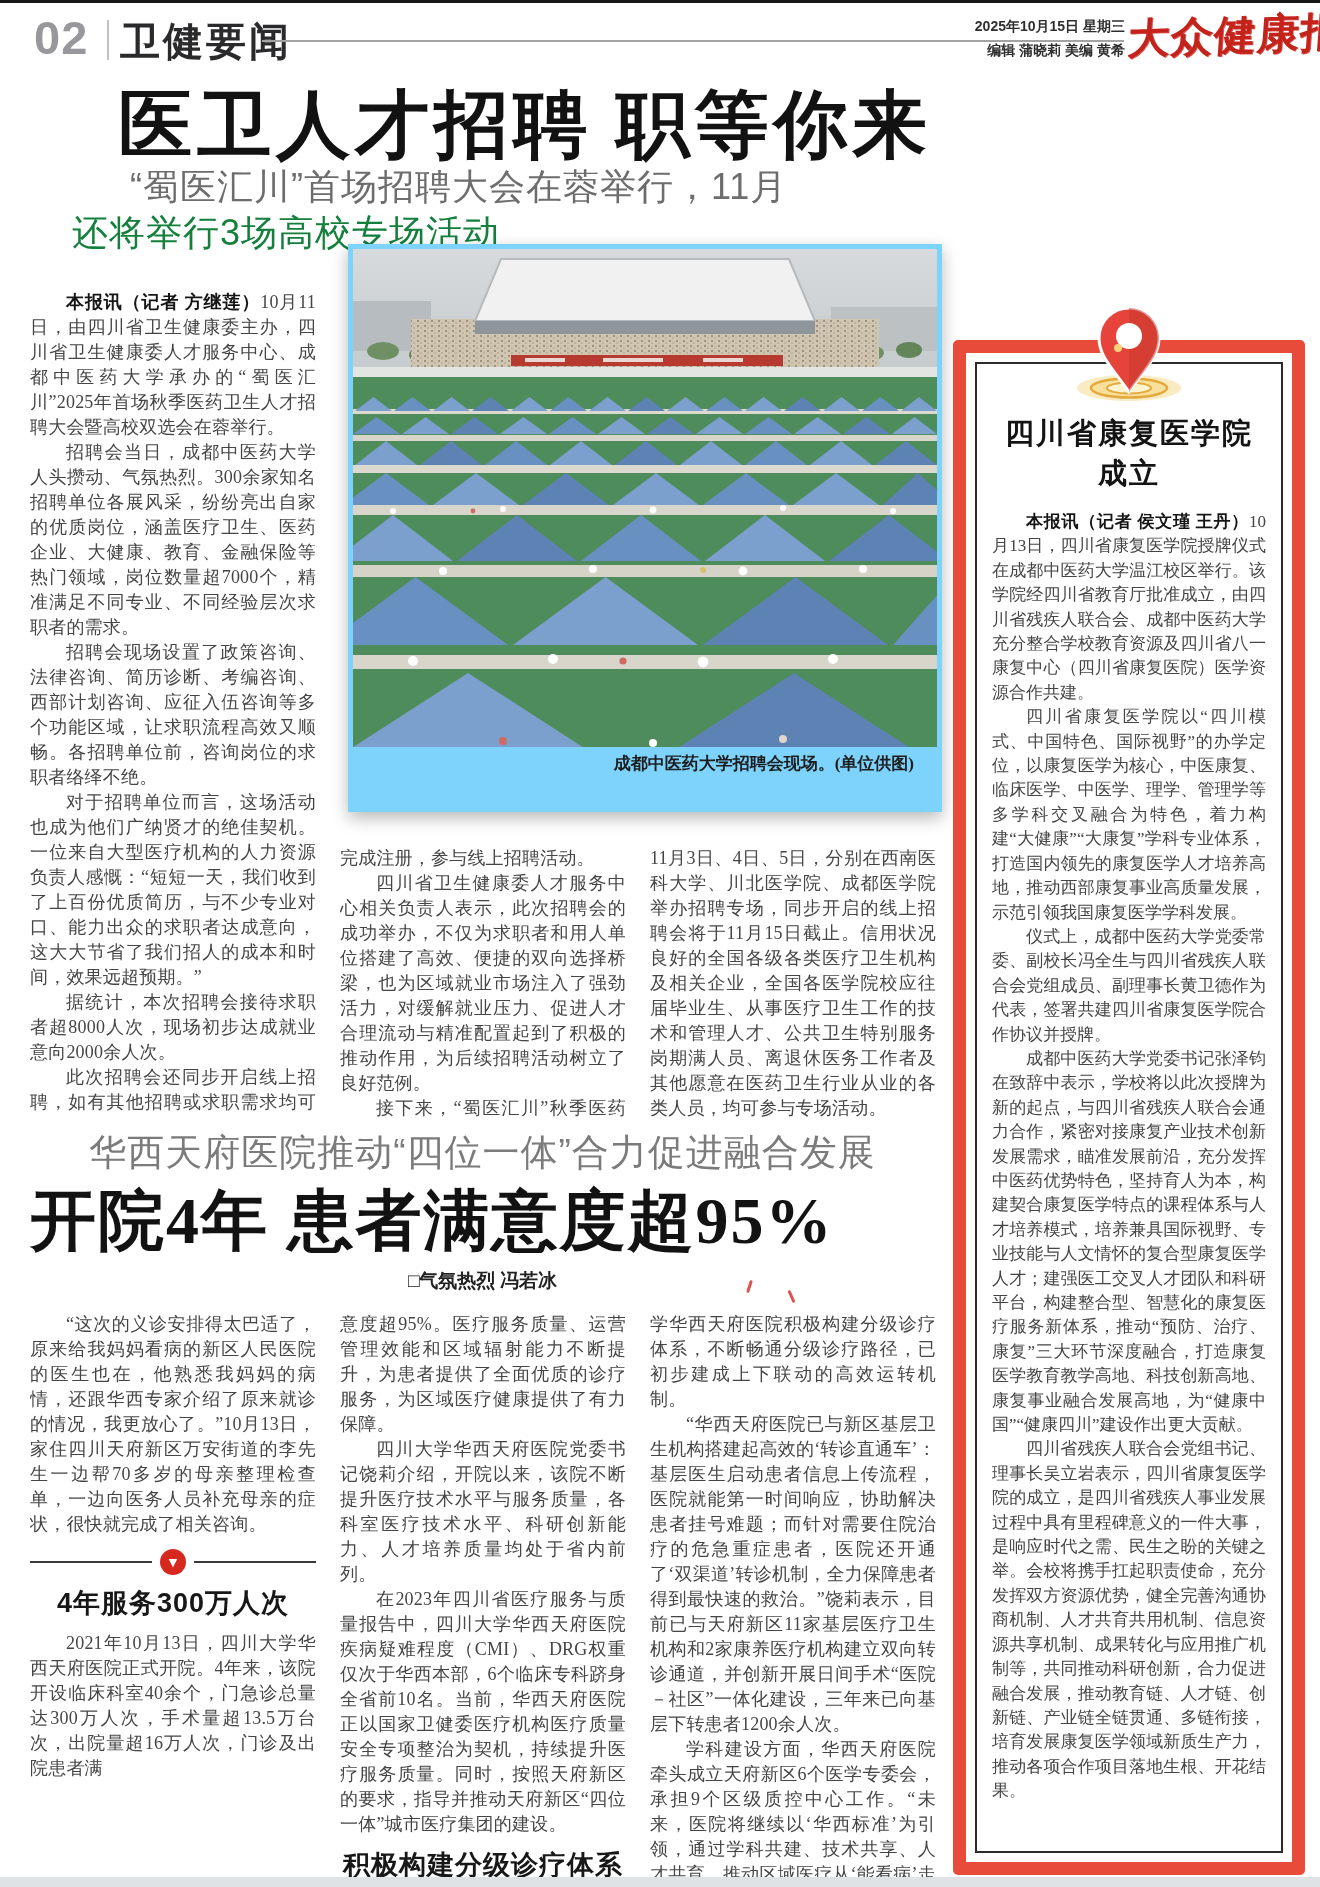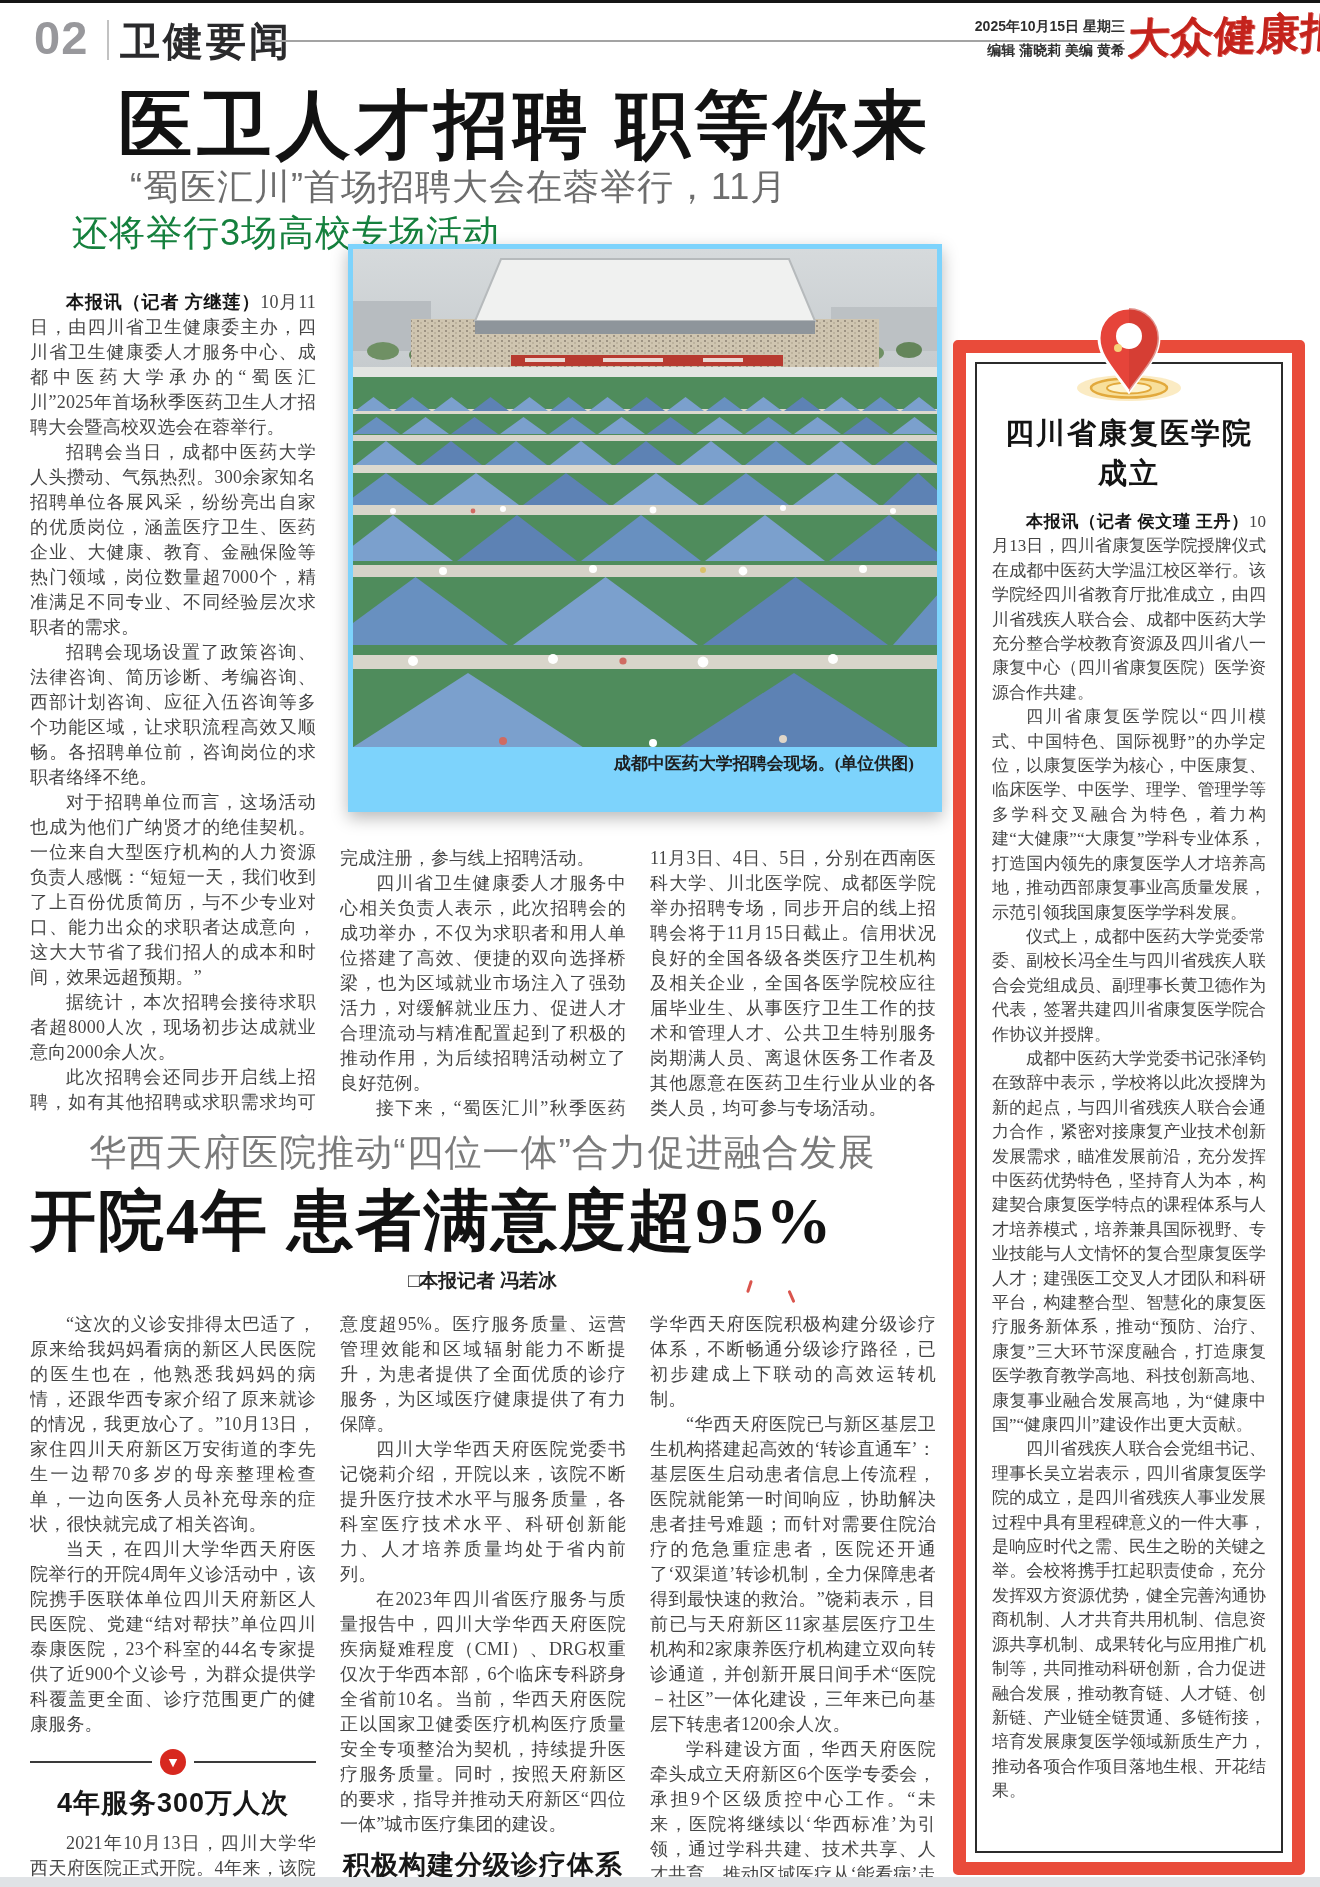--- a/index.html
+++ b/index.html
@@ -222,28 +222,27 @@
         </g>
       </svg>
     </div>
     <div class="photo-caption">
       <span>成都中医药大学招聘会现场。</span><span>(单位供图)</span>
     </div>
   </div>
 
   <div class="abs a2-kicker sans">华西天府医院推动“四位一体”合力促进融合发展</div>
   <div class="abs a2-title">开院4年  患者满意度超95%</div>
-  <div class="abs a2-byline">□本报记者 冯若冰</div>
+  <div class="abs a2-byline">□气氛热烈 冯若冰</div>
   <div class="abs proof-mark" style="left:748px;top:1280px;transform:rotate(18deg);"></div>
   <div class="abs proof-mark" style="left:790px;top:1290px;transform:rotate(-24deg);"></div>
 
   <div class="col" style="left:30px;top:1312px;width:286px;height:570px;">
     <div>
         <p class="para ind">“这次的义诊安排得太巴适了，原来给我妈妈看病的新区人民医院的医生也在，他熟悉我妈妈的病情，还跟华西专家介绍了原来就诊的情况，我更放心了。”10月13日，家住四川天府新区万安街道的李先生一边帮70多岁的母亲整理检查单，一边向医务人员补充母亲的症状，很快就完成了相关咨询。</p>
-        <p class="para ind">当天，在四川大学华西天府医院举行的开院4周年义诊活动中，该院携手医联体单位四川天府新区人民医院、党建“结对帮扶”单位四川泰康医院，23个科室的44名专家提供了近900个义诊号，为群众提供学科覆盖更全面、诊疗范围更广的健康服务。</p>
       </div>
     <div class="divider">
       <span class="ln"></span>
       <span class="dot">▼</span>
       <span class="ln"></span>
     </div>
     <h3 class="subhead">4年服务300万人次</h3>
     <div>
         <p class="para ind">2021年10月13日，四川大学华西天府医院正式开院。4年来，该院开设临床科室40余个，门急诊总量达300万人次，手术量超13.5万台次，出院量超16万人次，门诊及出院患者满</p>
       </div>

